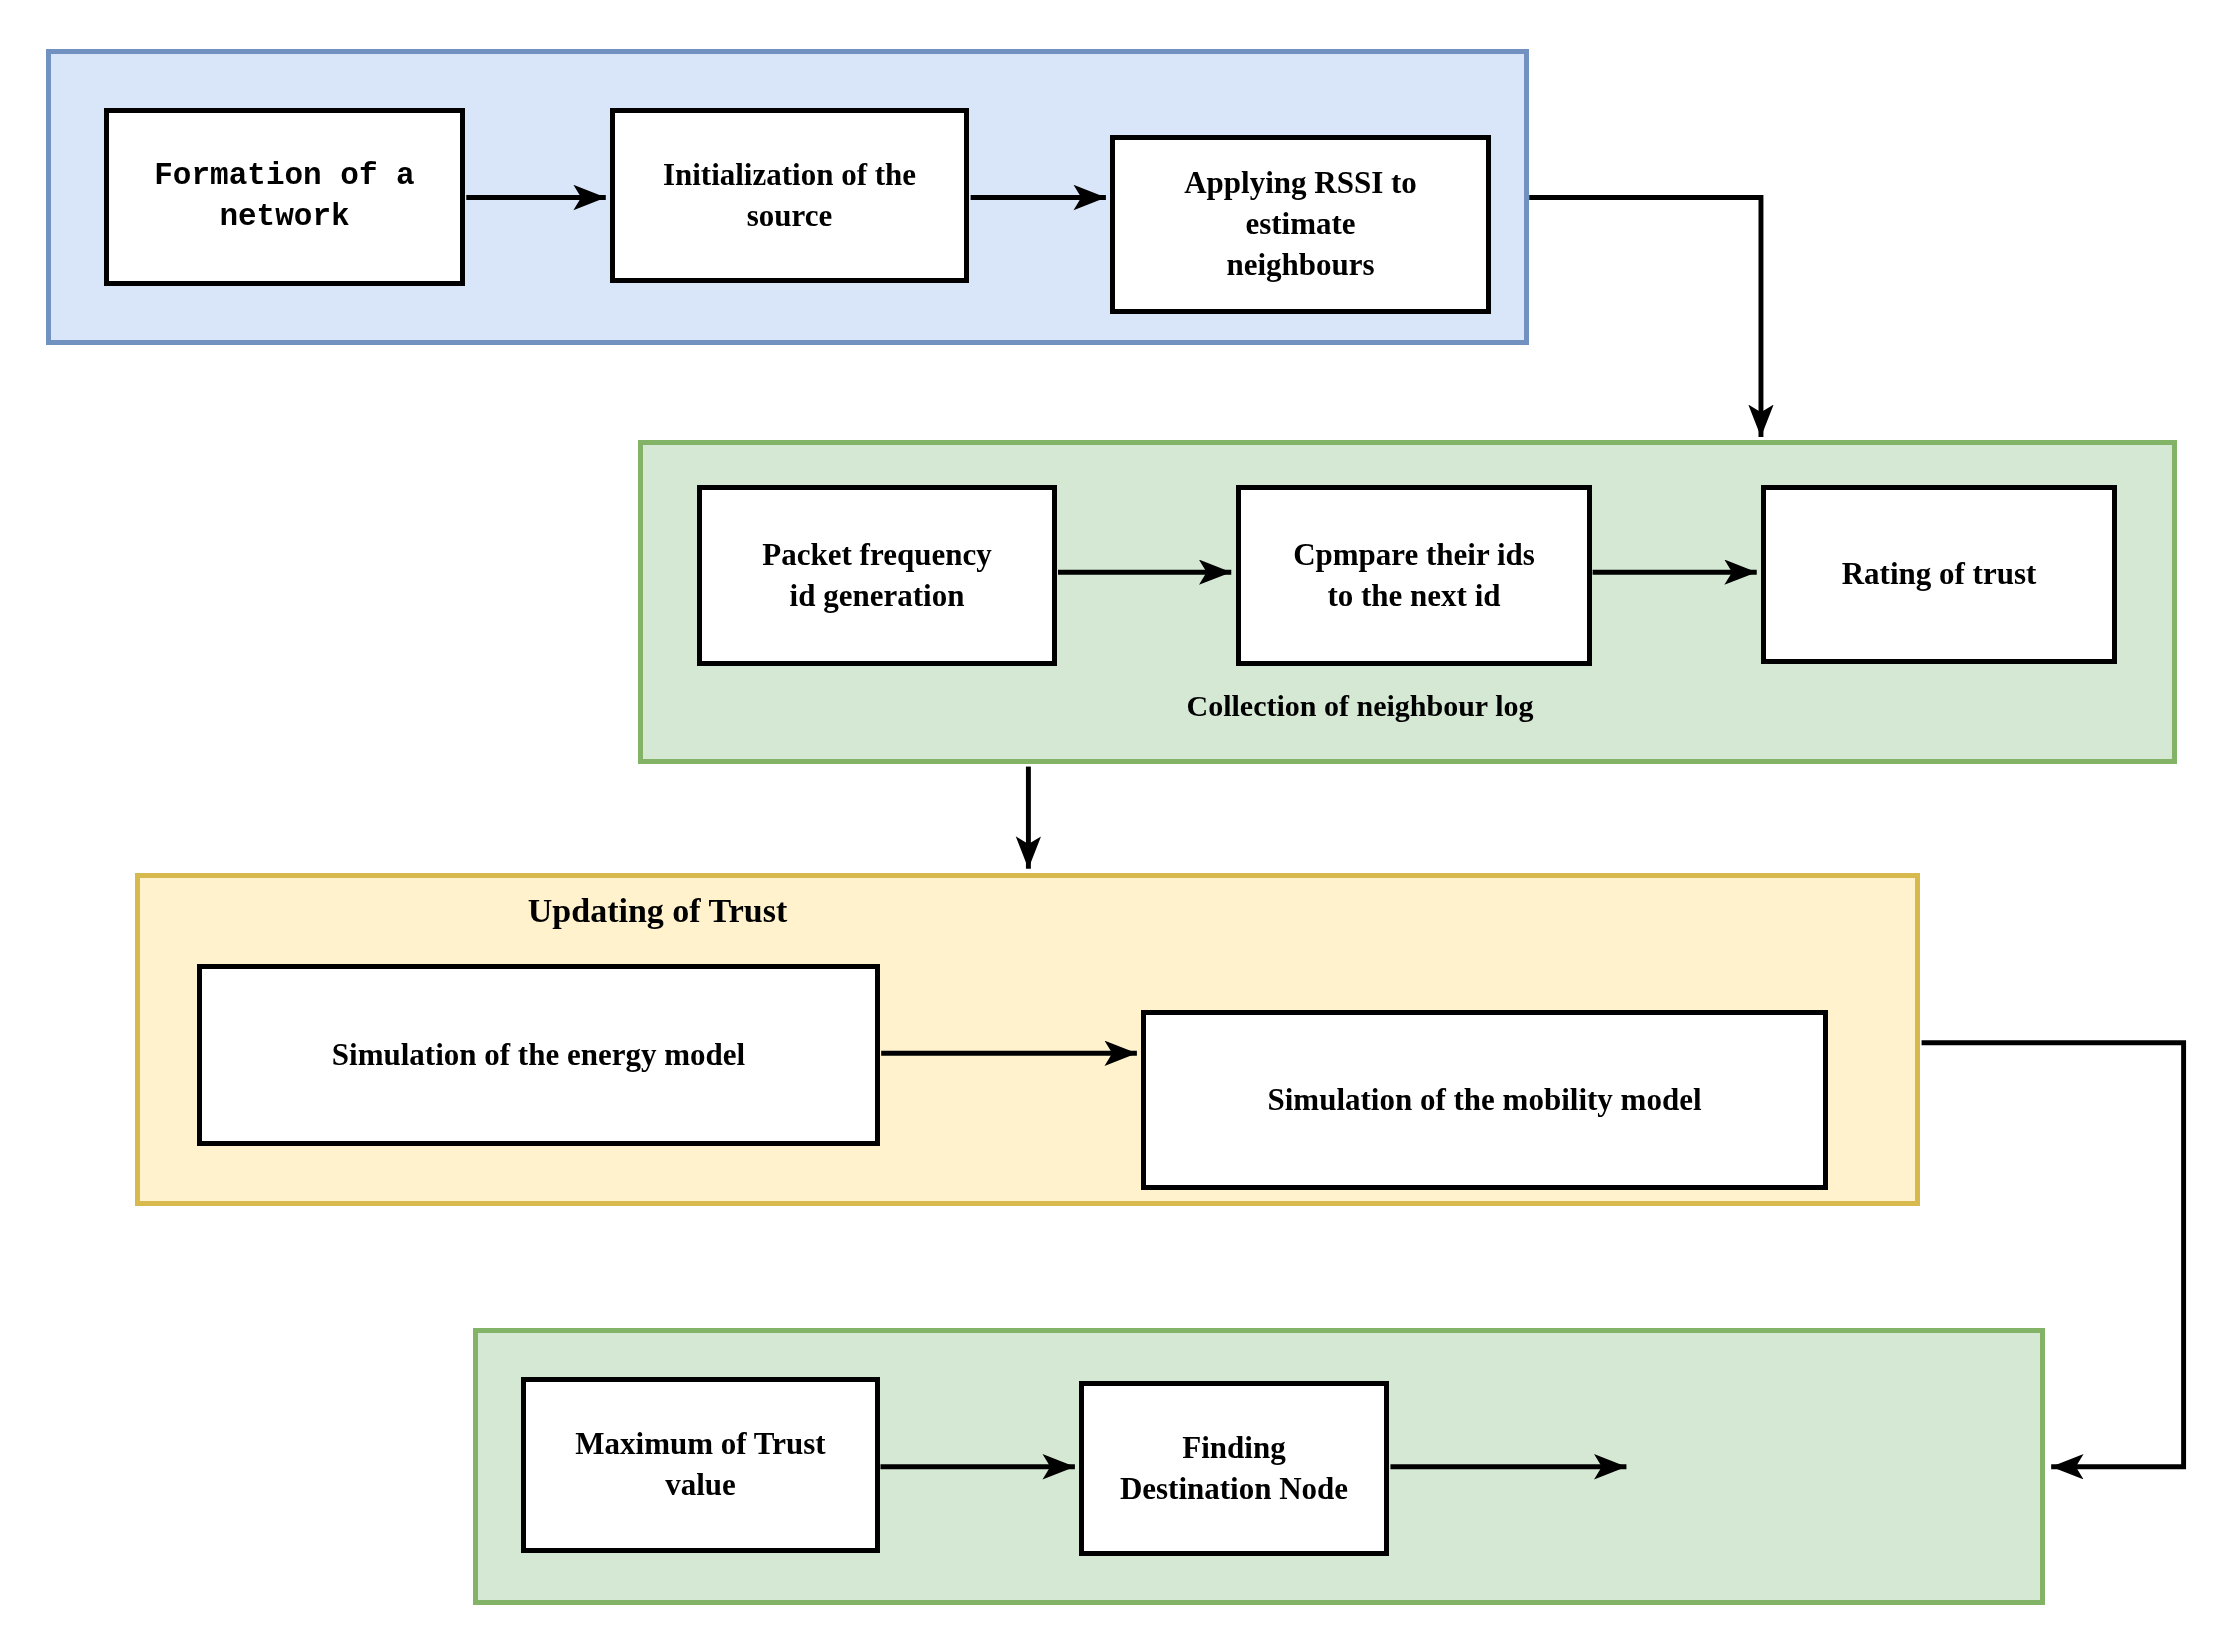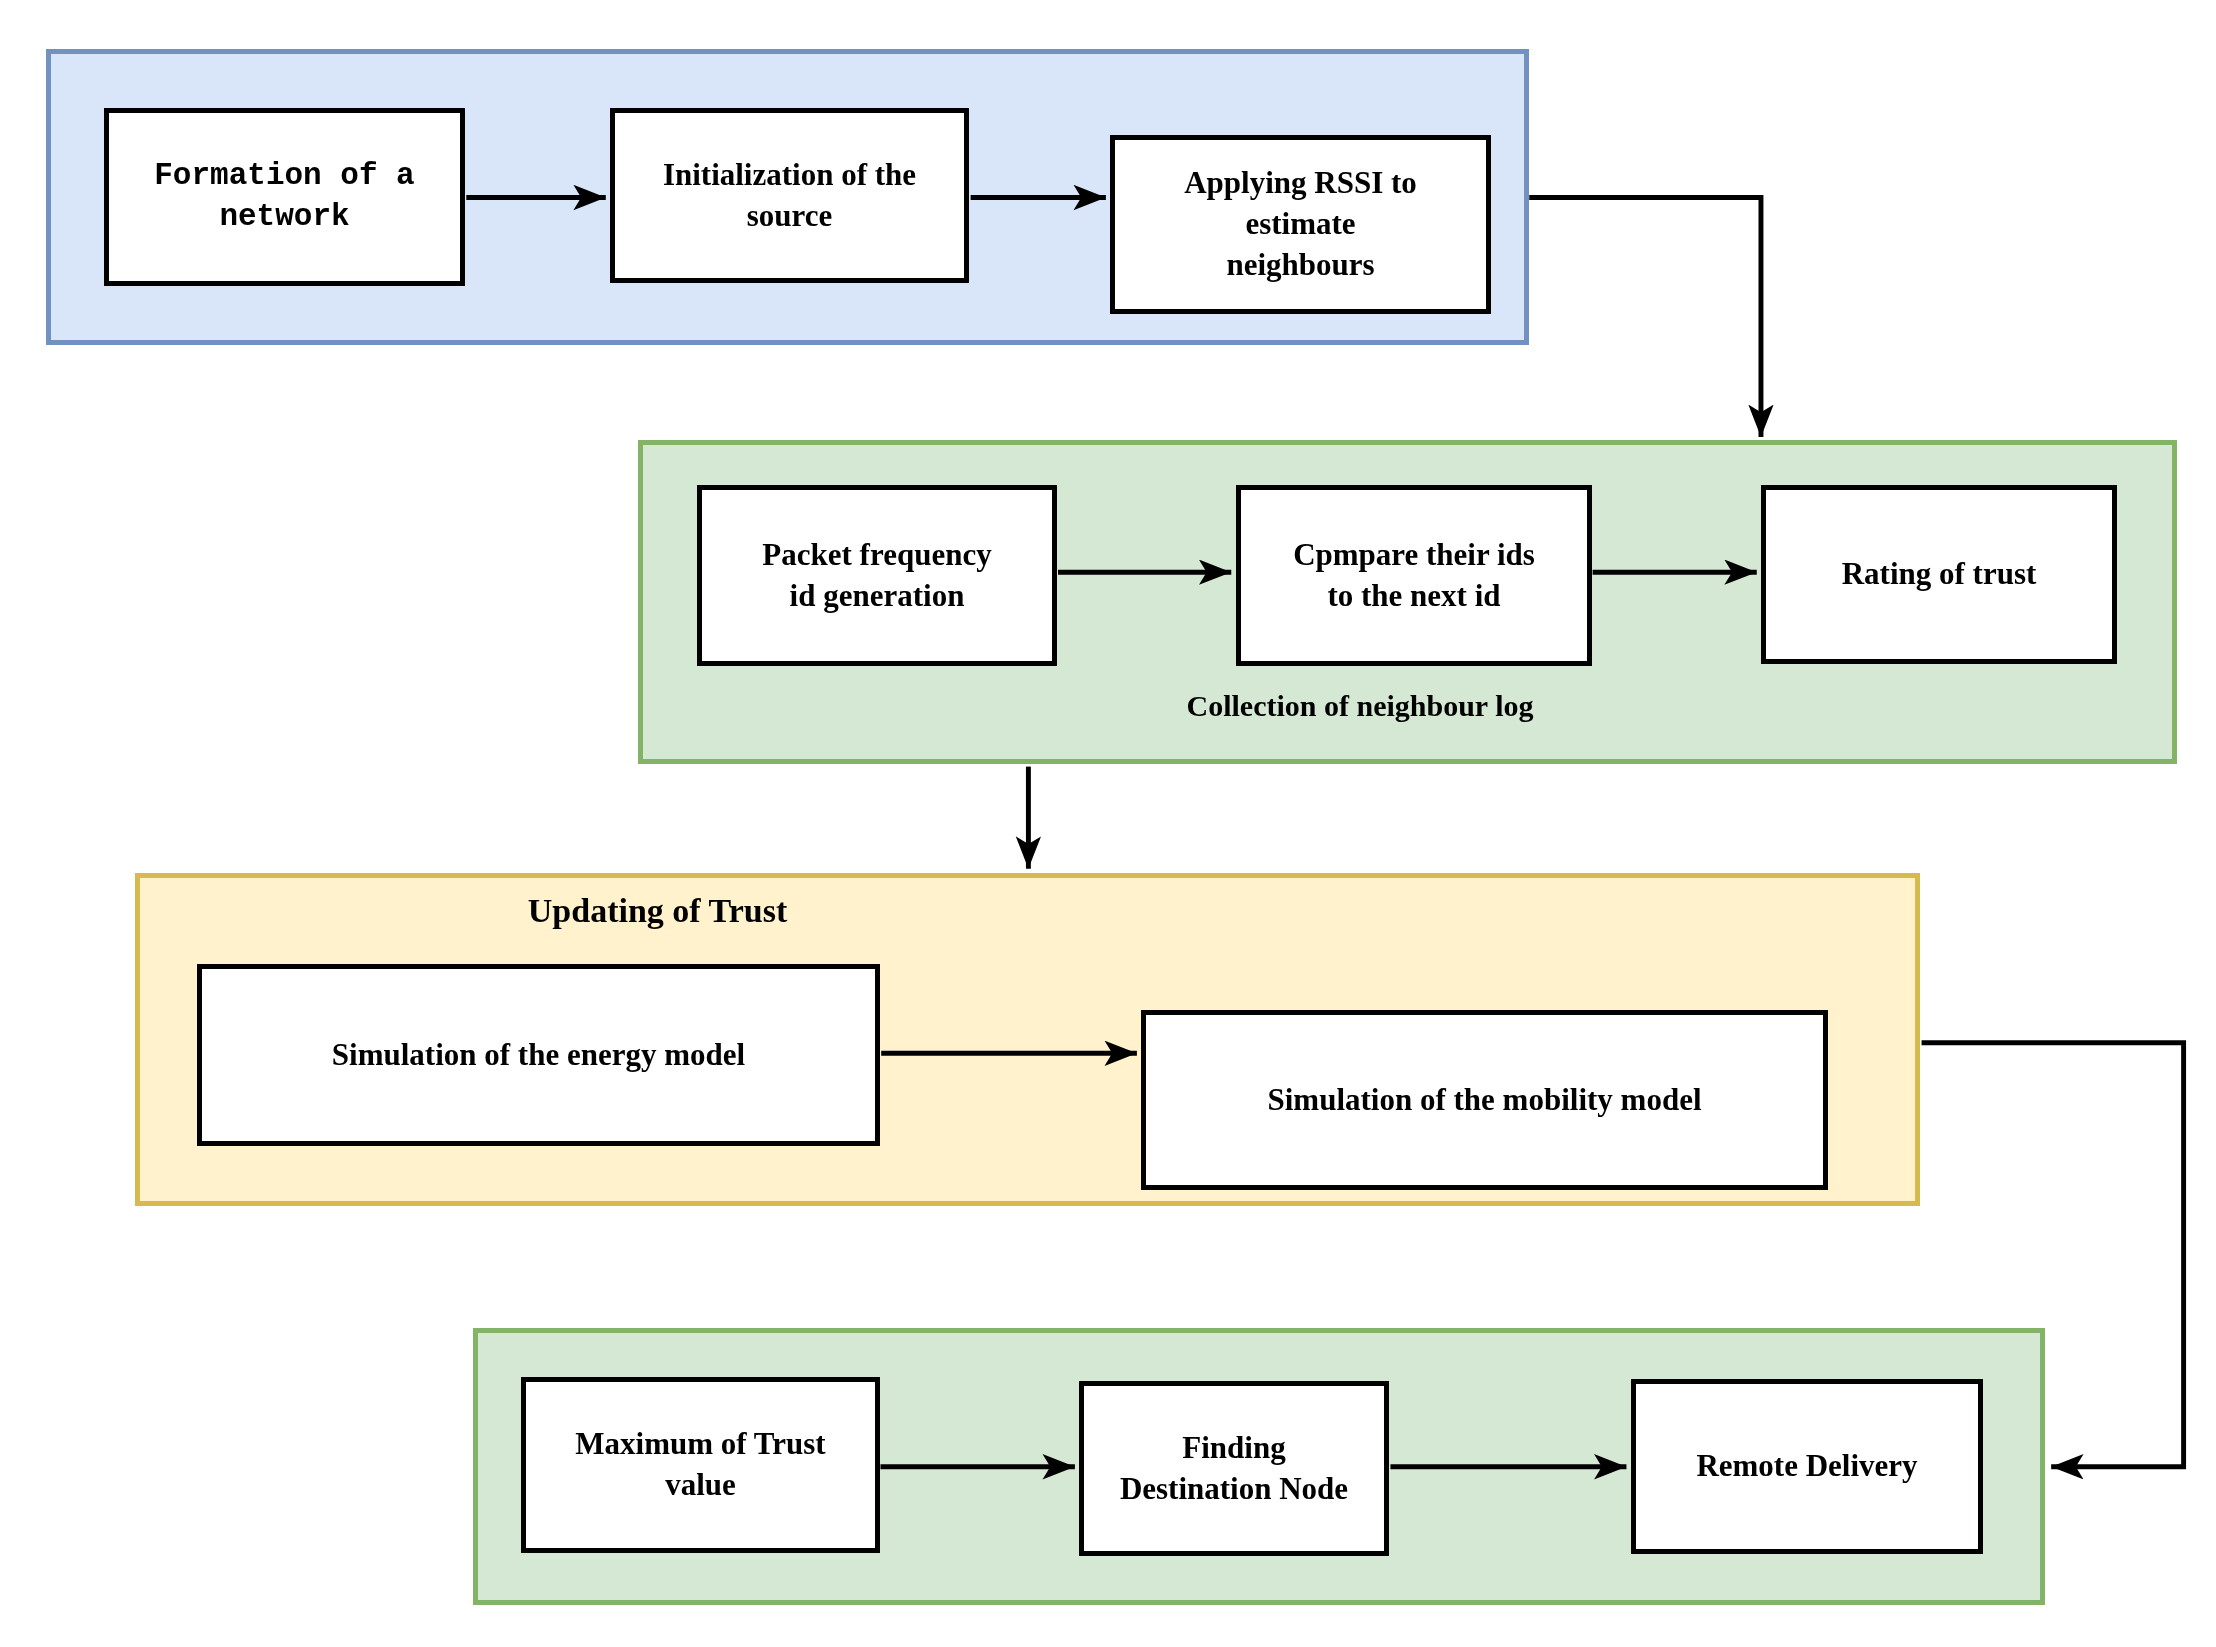--- a/index.html
+++ b/index.html
@@ -132,23 +132,20 @@
   <div class="node" style="left:521px; top:1377px; width:359px; height:176px;">
     <span>Maximum of Trust
 value</span>
   </div>
 
   <div class="node" style="left:1079px; top:1381px; width:310px; height:175px;">
     <span>Finding
 Destination Node</span>
   </div>
 
-  <div class="node" style="left:1631px; top:1379px; width:352px; height:175px;">
-    <span>Remote Delivery</span>
-  </div>
 
   <svg class="connector-layer" width="2216" height="1648" viewBox="0 0 3146 2339">
     <defs>
       <marker id="ah" markerUnits="userSpaceOnUse" markerWidth="56" markerHeight="44" refX="46" refY="18" orient="auto">
         <path d="M0,0 L46,18 L0,36 L11,18 Z" fill="#000000"></path>
       </marker>
     </defs>
 
     <line x1="662" y1="280" x2="860" y2="280" stroke="#000" stroke-width="7" marker-end="url(#ah)"></line>
     <line x1="1378" y1="280" x2="1570" y2="280" stroke="#000" stroke-width="7" marker-end="url(#ah)"></line>

